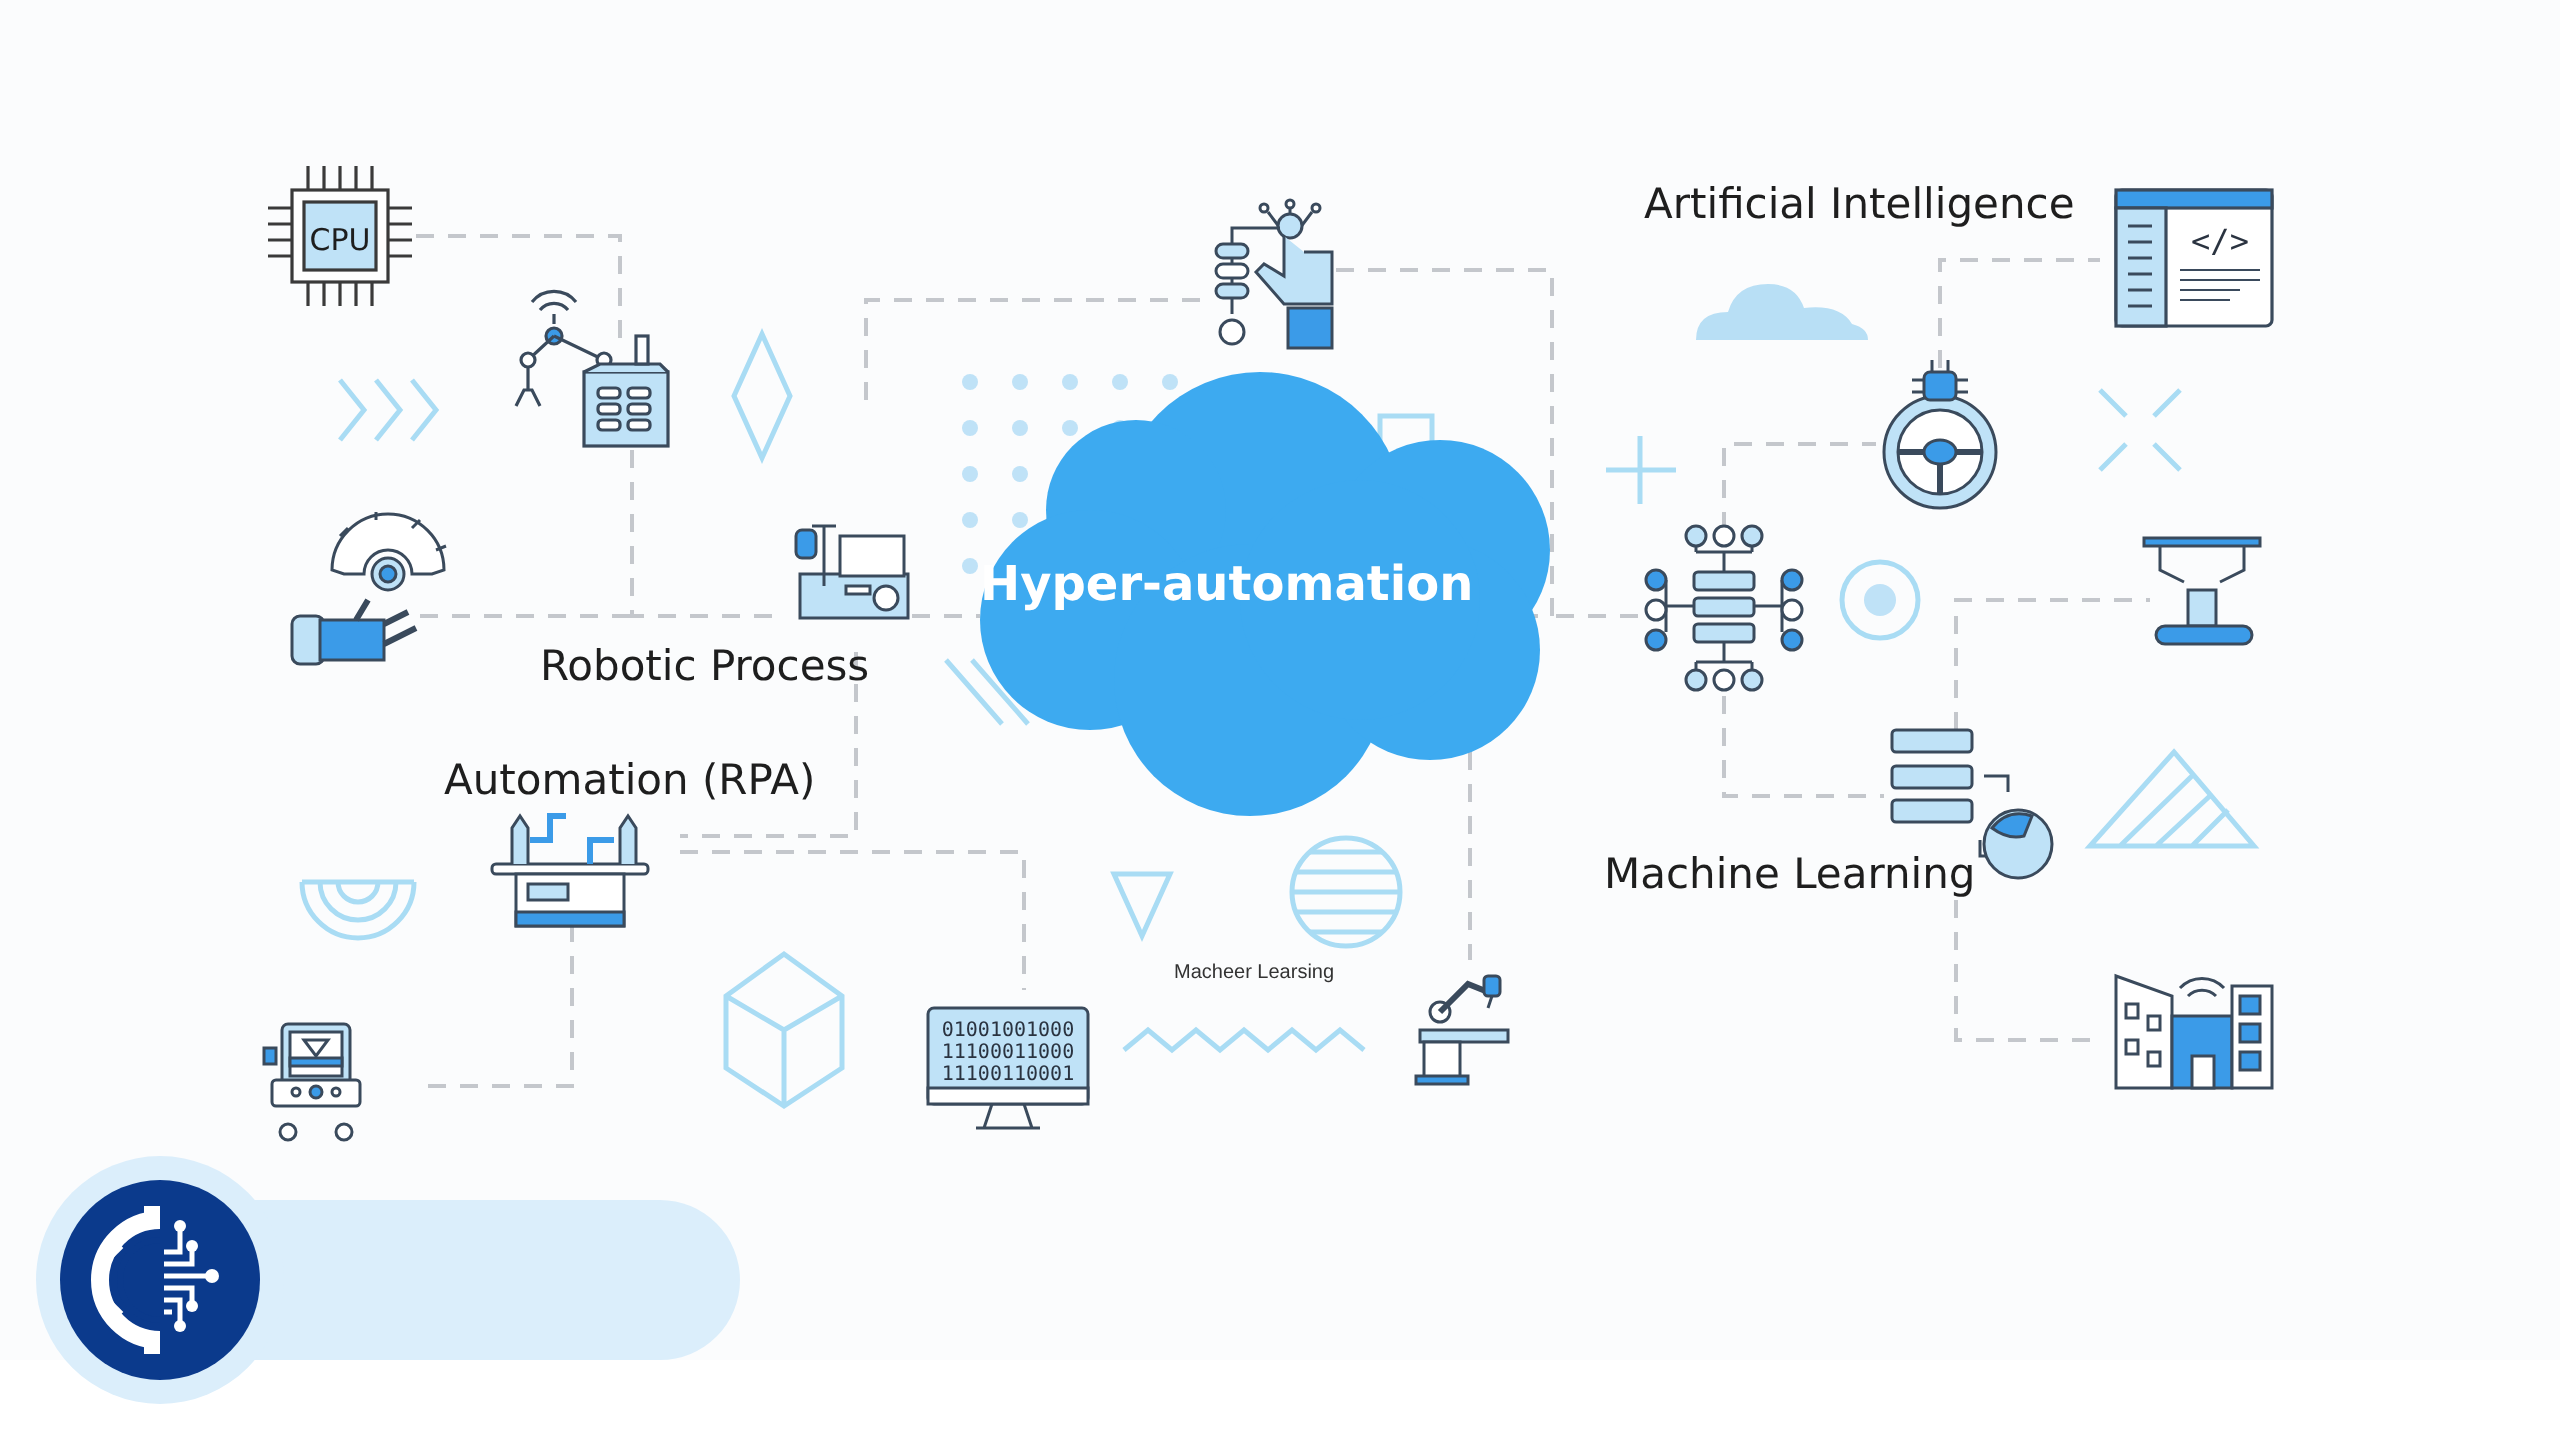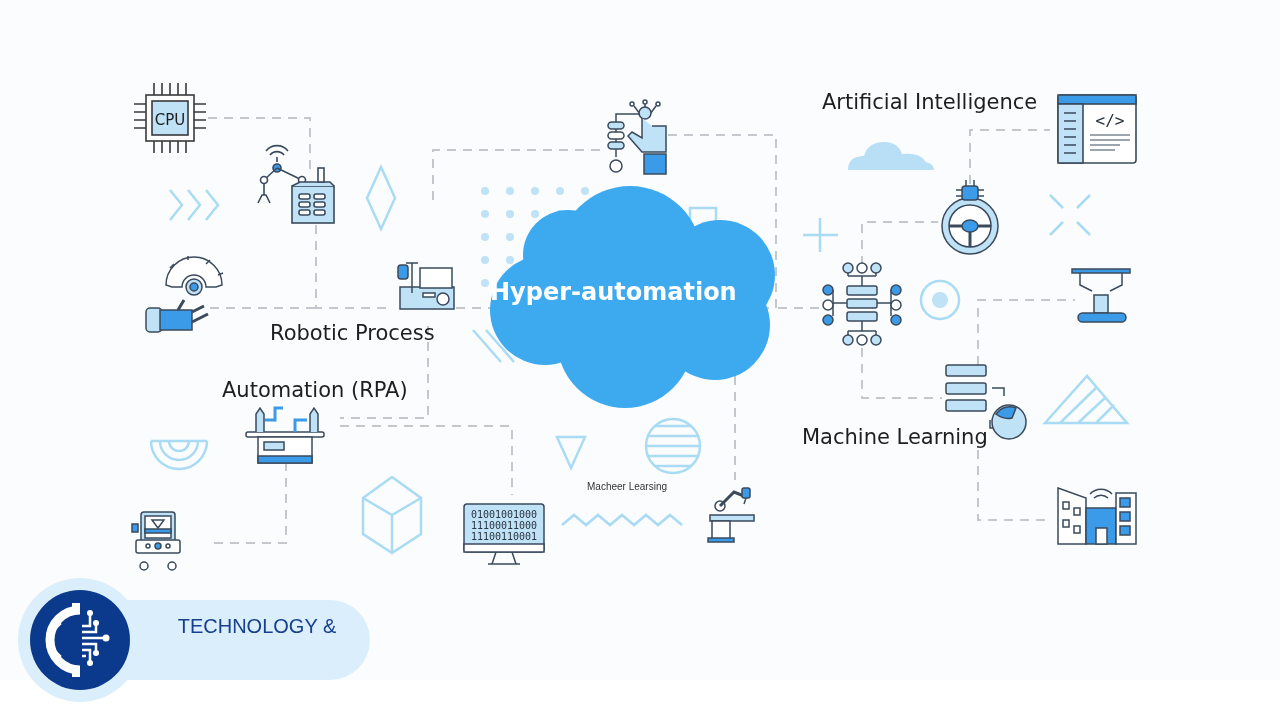--- a/index.html
+++ b/index.html
@@ -320,15 +320,14 @@
       <g fill="#ffffff">
         <circle cx="60" cy="23" r="3"></circle>
           <circle cx="66" cy="33" r="3"></circle>
           <circle cx="76" cy="48" r="3.5"></circle>
         <circle cx="66" cy="63" r="3"></circle>
           <circle cx="60" cy="73" r="3"></circle>
       </g>
     </svg>
   </div>
   <div class="badge-text">
-    <div>TECHNOLOGY &amp;</div>
   </div>
 </div>
 
 </body></html>

